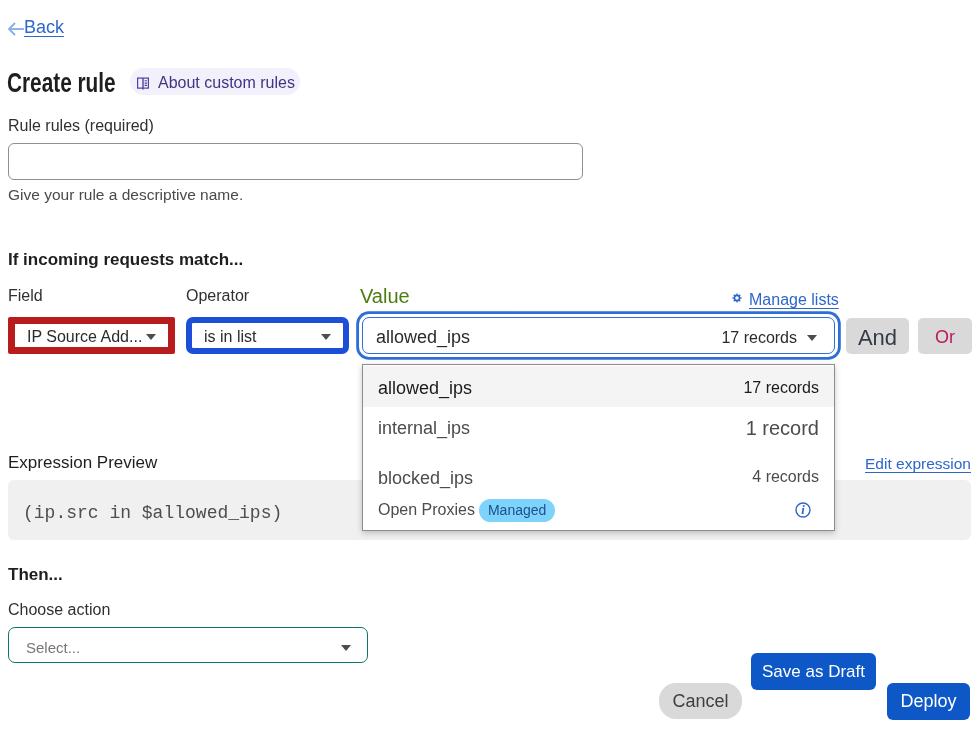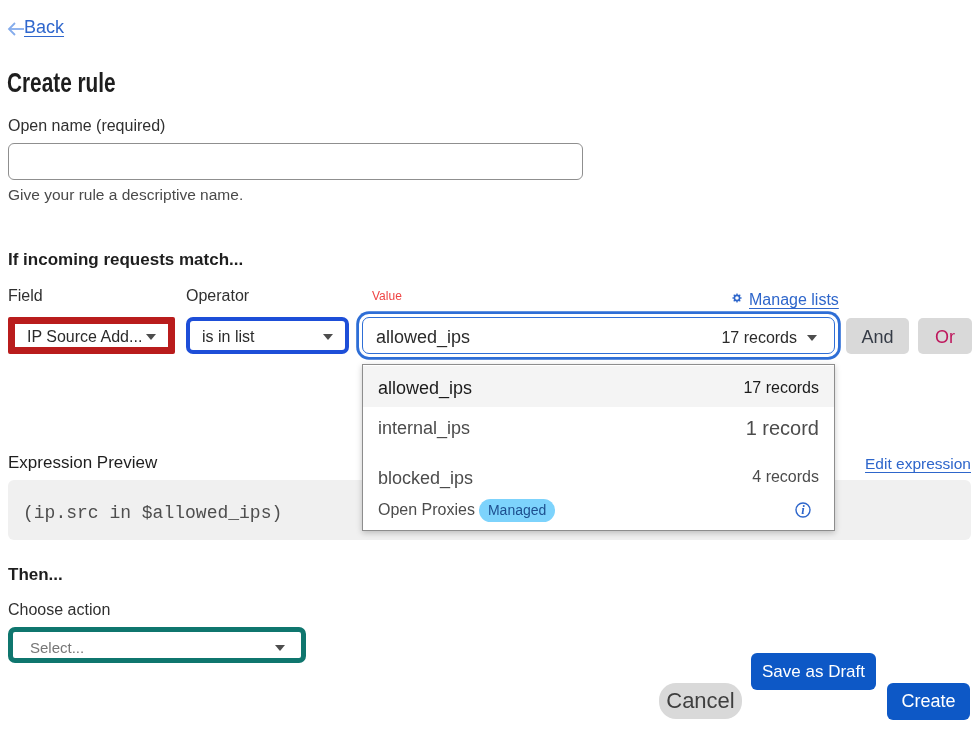--- a/index.html
+++ b/index.html
@@ -12,30 +12,40 @@
 <div id="page">
 
   <svg class="abs" style="left:7px; top:22px;" width="18" height="14" viewBox="0 0 18 14">
     <path d="M8 1 L2 7 L8 13" fill="none" stroke="#85acec" stroke-width="1.8"></path>
     <line x1="2.5" y1="7" x2="17" y2="7" stroke="#85acec" stroke-width="1.8"></line>
   </svg>
   <div class="abs" style="left:24px; top:17.3px; font-size:18px; line-height:20px; color:#2f67cd; text-decoration:underline; text-underline-offset:3px;">Back</div>
 
   <div class="abs" style="left:7px; top:67.9px; font-size:27px; line-height:30px; font-weight:bold; color:#1e1e1e; transform:scaleX(0.77); transform-origin:0 0;">Create rule</div>
 
+  <div class="abs" style="left:130px; top:68px; width:170px; height:27px; background:#f2f0fb; border-radius:13.5px; display:flex; align-items:center; padding:3px 0 0 7px;">
+    <svg width="12" height="13" viewBox="0 0 12 13" style="flex:none;">
+      <g fill="none" stroke="#4c41a5">
+        <rect x="0.6" y="1.1" width="10.8" height="10" stroke-width="1.2"></rect>
+        <line x1="6" y1="1.1" x2="6" y2="12.6" stroke-width="1.4"></line>
+        <path d="M7.6 3.8 H10 M7.6 6.1 H10 M7.6 8.4 H10" stroke-width="1.1"></path>
+      </g>
+    </svg>
+    <span style="margin-left:9px; font-size:16px; color:#3e3583;">About custom rules</span>
+  </div>
 
-  <div class="abs" style="left:8px; top:116.9px; font-size:16px; line-height:18px; color:#303030;">Open name (required)</div>
+  <div class="abs" style="left:8px; top:116.9px; font-size:16px; line-height:18px; color:#303030;">Rule rules (required)</div>
   <div class="abs" style="left:8px; top:143px; width:575px; height:37px; border:1px solid #8f8f8f; border-radius:6px; background:#fff;"></div>
   <div class="abs" style="left:8px; top:185.5px; font-size:15.5px; line-height:18px; color:#4a4a4a;">Give your rule a descriptive name.</div>
 
   <div class="abs" style="left:8px; top:249.7px; font-size:17px; line-height:19px; font-weight:bold; color:#1e1e1e;">If incoming requests match...</div>
 
   <div class="abs" style="left:8px; top:287.2px; font-size:16px; line-height:18px; color:#303030;">Field</div>
   <div class="abs" style="left:186px; top:287.2px; font-size:16px; line-height:18px; color:#303030;">Operator</div>
-  <div class="abs" style="left:372px; top:287.2px; font-size:12px; line-height:18px; color:#ef4444;">Value</div>
+  <div class="abs" style="left:360px; top:287.2px; font-size:20px; line-height:18px; color:#4d7c0f;">Value</div>
 
   <svg class="abs" style="left:732px; top:293px;" width="10" height="10" viewBox="0 0 20 20">
     <g stroke="#2e66cb" fill="none">
       <circle cx="10" cy="10" r="5.2" stroke-width="3.2"></circle>
       <g stroke-width="2.6">
         <line x1="10" y1="0.8" x2="10" y2="4.4"></line>
           <line x1="10" y1="15.6" x2="10" y2="19.2"></line>
         <line x1="0.8" y1="10" x2="4.4" y2="10"></line>
           <line x1="15.6" y1="10" x2="19.2" y2="10"></line>
         <line x1="3.5" y1="3.5" x2="6" y2="6"></line>
@@ -45,51 +55,51 @@
       </g>
     </g>
   </svg>
   <div class="abs" style="left:749px; top:290.8px; font-size:16px; line-height:18px; color:#2e66cb; text-decoration:underline; text-underline-offset:2.5px; text-decoration-skip-ink:none;">Manage lists</div>
 
   <div class="abs" style="left:8px; top:317px; width:167px; height:37px; border:7px solid #b91c1c; border-radius:2px; background:#fff; display:flex; align-items:center; padding:2px 12px 0 12px;">
     <span style="font-size:16px; color:#2b2b2b;">IP Source Add...</span>
     <span style="margin-left:auto; width:0; height:0; border-left:5.5px solid transparent; border-right:5.5px solid transparent; border-top:6px solid #4d4d4d;"></span>
   </div>
 
-  <div class="abs" style="left:186px; top:317px; width:163px; height:37px; border:4px solid #1d4ed8; border-radius:7px; background:#fff; display:flex; align-items:center; padding:2px 12px 0 12px;">
+  <div class="abs" style="left:186px; top:317px; width:163px; height:37px; border:6px solid #1d4ed8; border-radius:7px; background:#fff; display:flex; align-items:center; padding:2px 12px 0 12px;">
     <span style="font-size:16px; color:#2b2b2b;">is in list</span>
     <span style="margin-left:auto; width:0; height:0; border-left:5.5px solid transparent; border-right:5.5px solid transparent; border-top:6px solid #4d4d4d;"></span>
   </div>
 
   <div class="abs" style="left:362px; top:317px; width:473px; height:37px; border:1px solid #2e6ed6; border-radius:7px; background:#fff; box-shadow:0 0 0 3px #fff, 0 0 0 5.8px #2e6ed6; display:flex; align-items:center; padding:4px 17px 0 13px;">
     <span style="font-size:18px; color:#2b2b2b;">allowed_ips</span>
     <span style="margin-left:auto; font-size:16px; color:#2b2b2b;">17 records</span>
     <span style="margin-left:10px; width:0; height:0; border-left:5.5px solid transparent; border-right:5.5px solid transparent; border-top:6px solid #4d4d4d;"></span>
   </div>
 
-  <div class="abs" style="left:846px; top:318px; width:63px; height:36px; background:#d9d9d9; border-radius:5px; display:flex; align-items:center; justify-content:center; padding-top:3px; font-size:18px; color:#353b46;">And</div>
+  <div class="abs" style="left:846px; top:318px; width:63px; height:36px; background:#d9d9d9; border-radius:5px; display:flex; align-items:center; justify-content:center; padding-top:3px; font-size:22px; color:#353b46;">And</div>
   <div class="abs" style="left:918px; top:318px; width:54px; height:36px; background:#d9d9d9; border-radius:5px; display:flex; align-items:center; justify-content:center; padding-top:3px; font-size:18px; color:#be185d;">Or</div>
 
   <div class="abs" style="left:8px; top:452.6px; font-size:17px; line-height:19px; color:#1e1e1e;">Expression Preview</div>
   <div class="abs" style="right:8px; top:454.8px; font-size:15.5px; line-height:18px; color:#2e66cb; text-decoration:underline; text-underline-offset:2.5px; text-decoration-skip-ink:none;">Edit expression</div>
 
   <div class="abs" style="left:8px; top:480px; width:963px; height:60px; background:#f0f0f0; border-radius:6px;"></div>
   <div class="abs" style="left:23px; top:504px; font-family:'Liberation Mono', monospace; font-size:18px; line-height:19px; color:#4e4e4e;">(ip.src in $allowed_ips)</div>
 
   <div class="abs" style="left:8px; top:564.8px; font-size:17px; line-height:19px; font-weight:bold; color:#1e1e1e;">Then...</div>
   <div class="abs" style="left:8px; top:601px; font-size:16px; line-height:18px; color:#303030;">Choose action</div>
 
-  <div class="abs" style="left:8px; top:627px; width:298px; height:36px; border:5px solid #0f766e; border-radius:7px; background:#fff; display:flex; align-items:center; padding:5px 16px 0 17px;">
+  <div class="abs" style="left:8px; top:627px; width:360px; height:36px; border:1px solid #0f766e; border-radius:7px; background:#fff; display:flex; align-items:center; padding:5px 16px 0 17px;">
     <span style="font-size:15px; color:#767676;">Select...</span>
     <span style="margin-left:auto; width:0; height:0; border-left:5.5px solid transparent; border-right:5.5px solid transparent; border-top:6px solid #4d4d4d;"></span>
   </div>
 
-  <div class="abs" style="left:659px; top:683px; width:83px; height:36px; background:#d9d9d9; border-radius:17px; display:flex; align-items:center; justify-content:center; font-size:22px; color:#3f3f3f;">Cancel</div>
+  <div class="abs" style="left:659px; top:683px; width:83px; height:36px; background:#d9d9d9; border-radius:17px; display:flex; align-items:center; justify-content:center; font-size:18px; color:#3f3f3f;">Cancel</div>
   <div class="abs" style="left:751px; top:653px; width:125px; height:37px; background:#0d58c6; border-radius:6px; display:flex; align-items:center; justify-content:center; font-size:17px; color:#fff;">Save as Draft</div>
-  <div class="abs" style="left:887px; top:683px; width:83px; height:37px; background:#0d58c6; border-radius:6px; display:flex; align-items:center; justify-content:center; font-size:18px; color:#fff;">Create</div>
+  <div class="abs" style="left:887px; top:683px; width:83px; height:37px; background:#0d58c6; border-radius:6px; display:flex; align-items:center; justify-content:center; font-size:18px; color:#fff;">Deploy</div>
 
   <div class="abs" style="left:362px; top:364px; width:473px; height:167px; background:#fff; border:1px solid #8d8d8d; box-shadow:0 2px 6px rgba(0,0,0,0.22);">
     <div style="position:absolute; left:0; top:1px; right:0; height:41px; background:#f4f4f4; display:flex; align-items:center; padding:3px 15px 0 15px;">
       <span style="font-size:18px; color:#1b1b1b;">allowed_ips</span>
       <span style="margin-left:auto; font-size:16px; color:#1b1b1b;">17 records</span>
     </div>
     <div style="position:absolute; left:0; top:42px; right:0; height:40.5px; display:flex; align-items:center; padding:3px 15px 0 15px;text-align:right;">
       <span style="font-size:18px; color:#4c4c4c;">internal_ips</span>
       <span style="margin-left:auto; font-size:20px; color:#4c4c4c;">1 record</span>
     </div>

